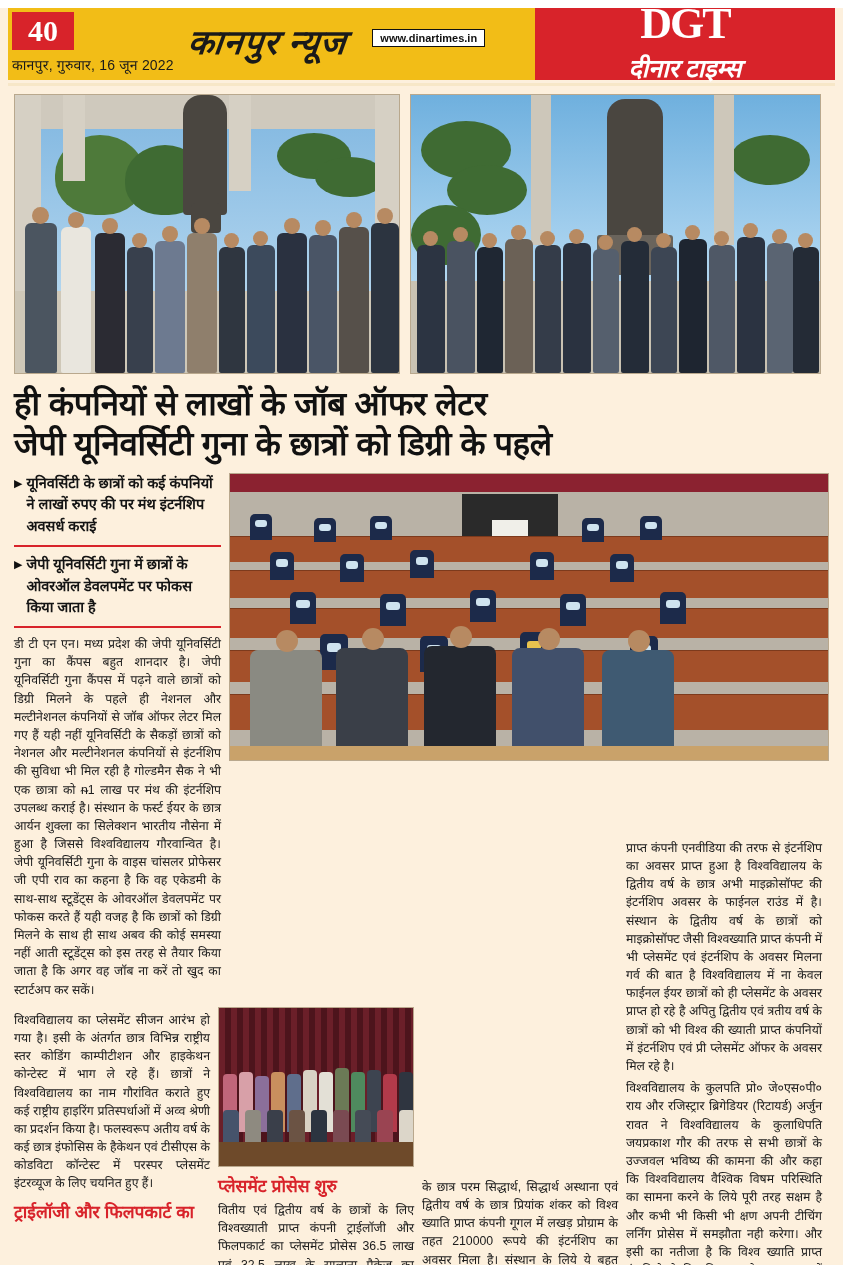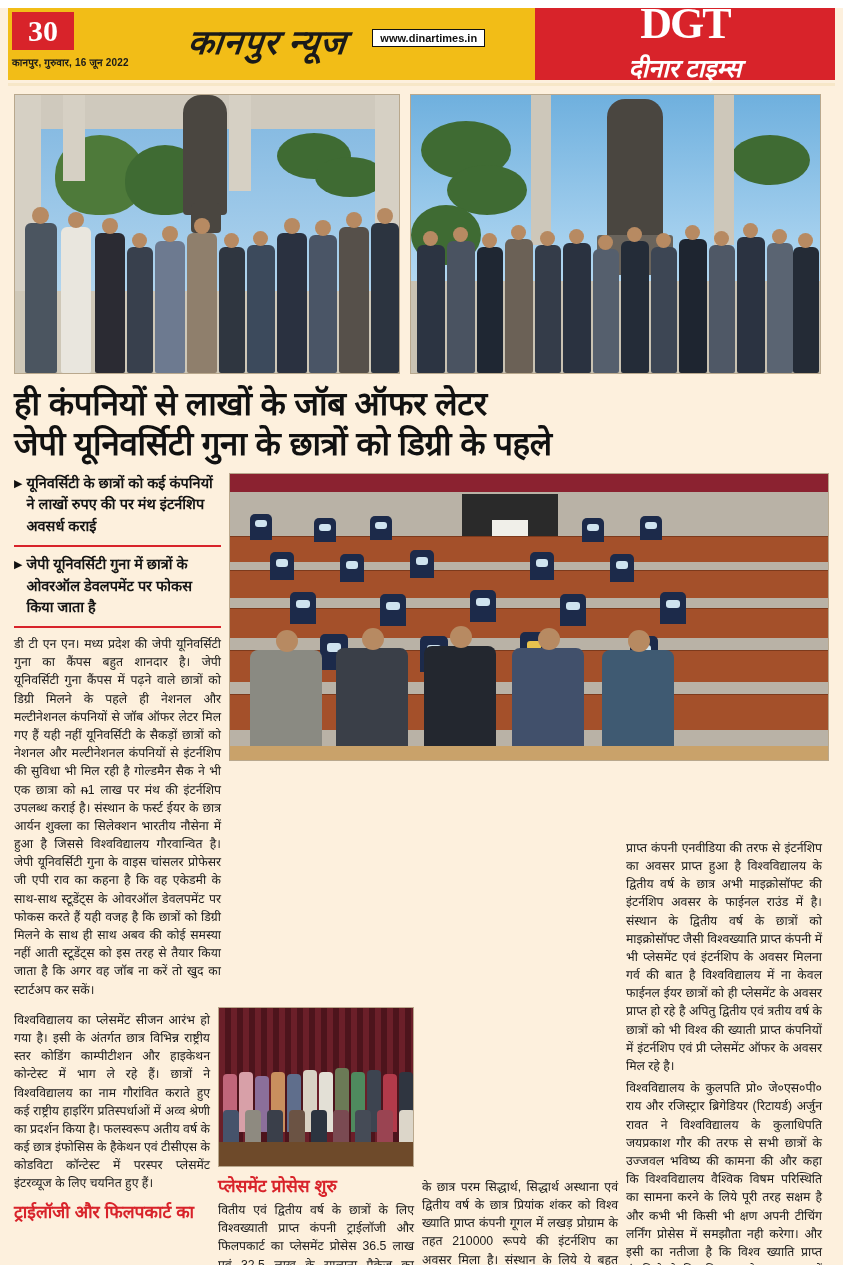--- a/index.html
+++ b/index.html
@@ -44,24 +44,24 @@
     display: flex;
     align-items: center;
     justify-content: center;
     font-size: 30px;
     font-weight: bold;
     line-height: 1;
     font-family: "Liberation Serif", "DejaVu Serif", serif;
   }
   .dateline {
     margin-top: 5px;
-    font-size: 10px;
+    font-size: 14px;
     color: #1a1a1a;
     white-space: nowrap;
-    font-weight: bold;
+    font-weight: normal;
     letter-spacing: 0.2px;
   }
   .mh-center {
     flex: 1;
     background: #f2bd17;
     display: flex;
     align-items: center;
     justify-content: center;
     gap: 26px;
     padding-bottom: 6px;
@@ -225,21 +225,21 @@
   .stage-floor { position:absolute; left:0; right:0; bottom:0; height:24px; background:#6e4a2a; }
   .gp { position:absolute; border-radius:4px 4px 0 0; }
 </style>
 </head>
 <body>
 
 <div class="page">
 
   <div class="masthead">
     <div class="mh-left">
-      <div class="pagenum-box">30</div>
+      <div class="pagenum-box">40</div>
       <div class="dateline">कानपुर, गुरुवार, 16 जून 2022</div>
     </div>
     <div class="mh-center">
       <div class="kanpur-news">कानपुर न्यूज</div>
       <div class="weburl">www.dinartimes.in</div>
     </div>
     <div class="mh-right">
       <div class="logo-dgt">DGT</div>
       <div class="logo-hindi">दीनार टाइम्स</div>
     </div>

